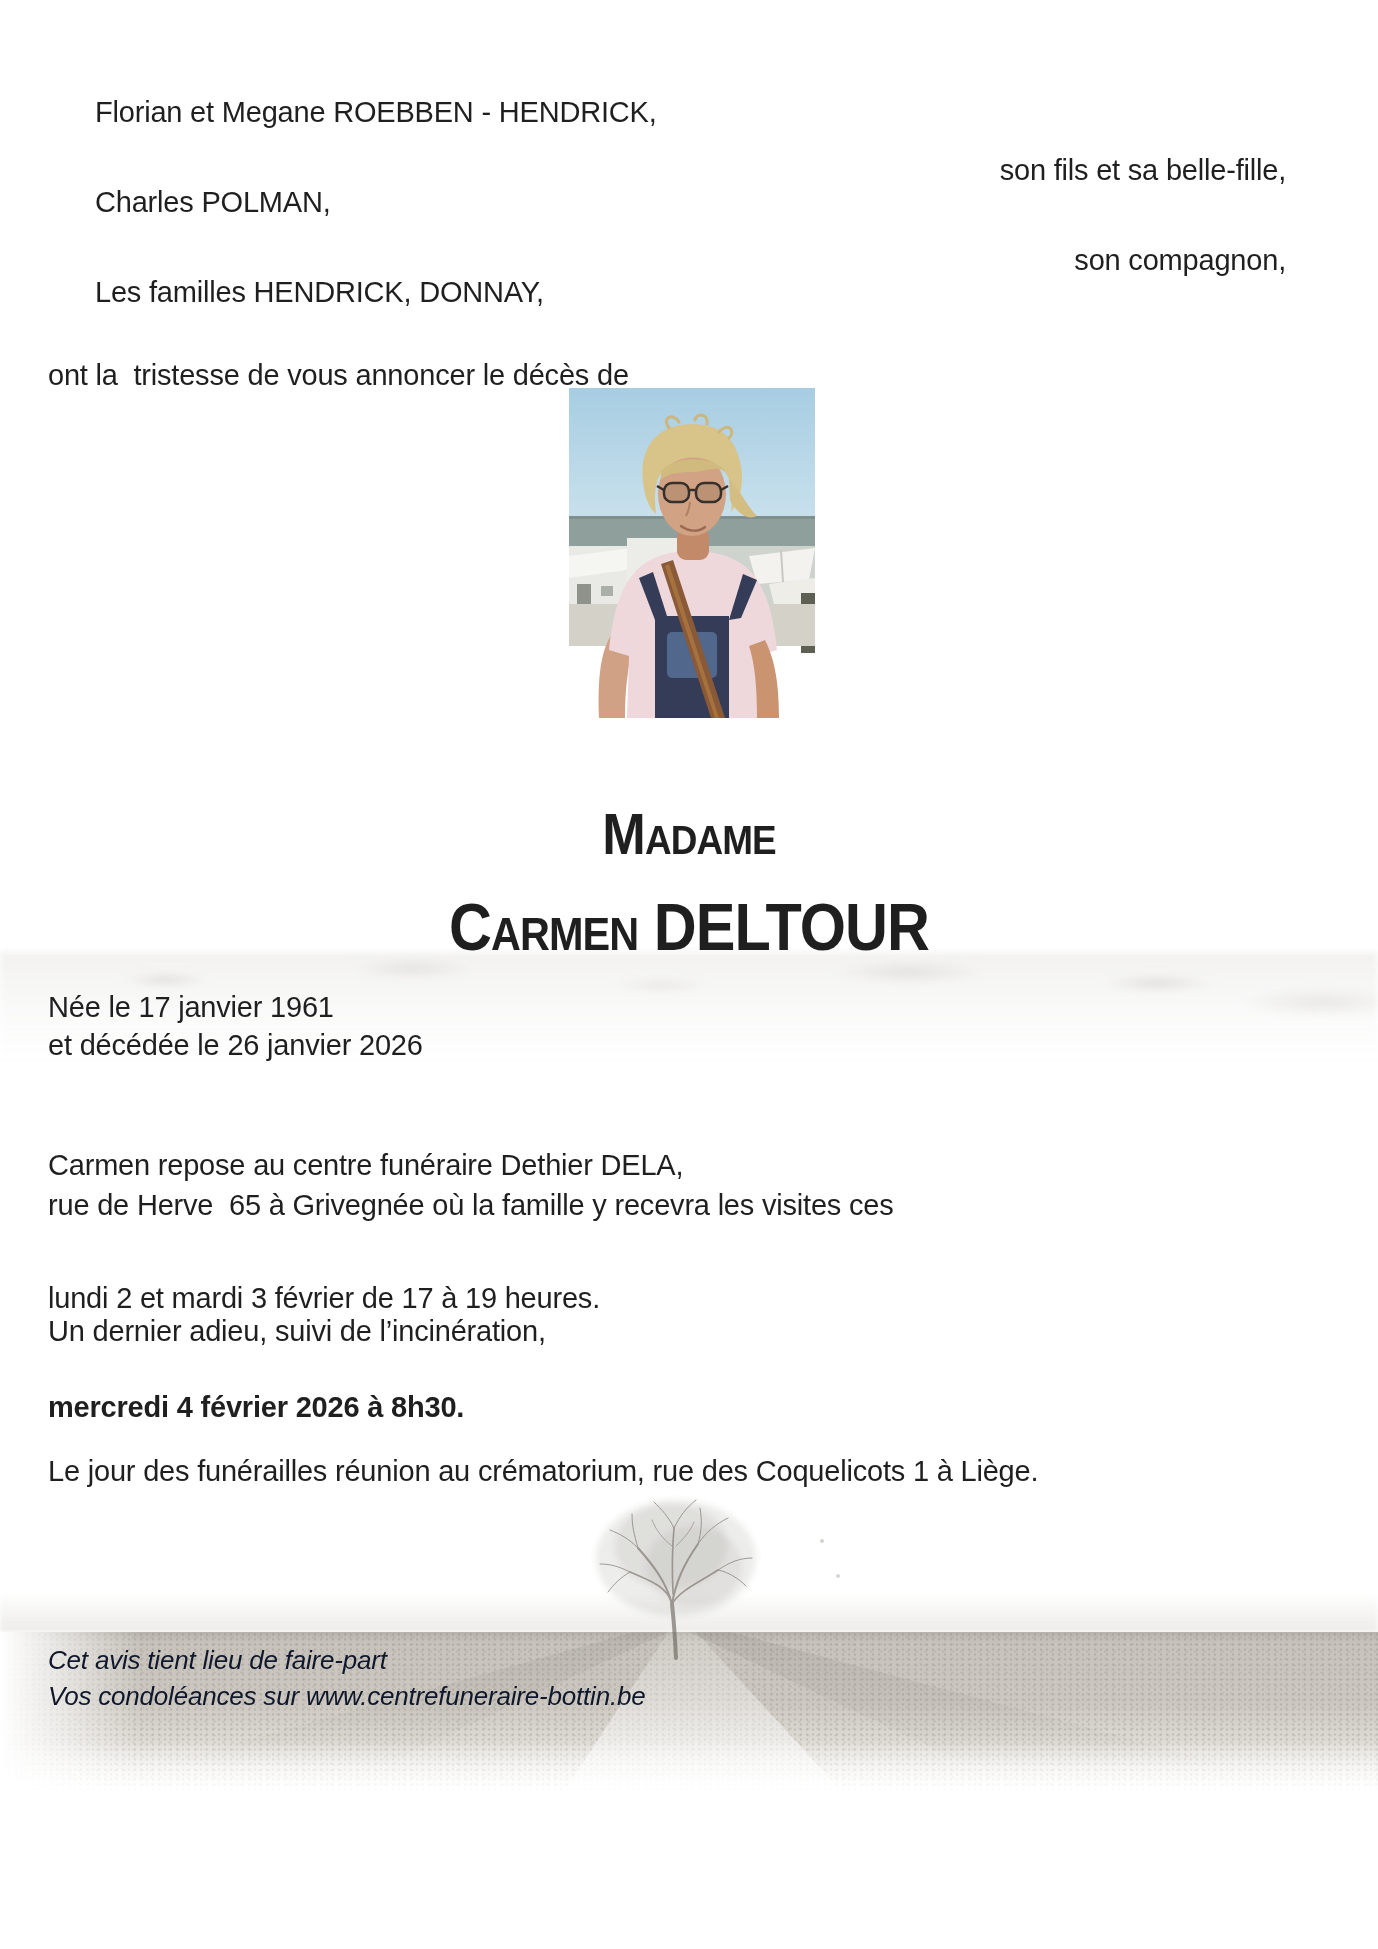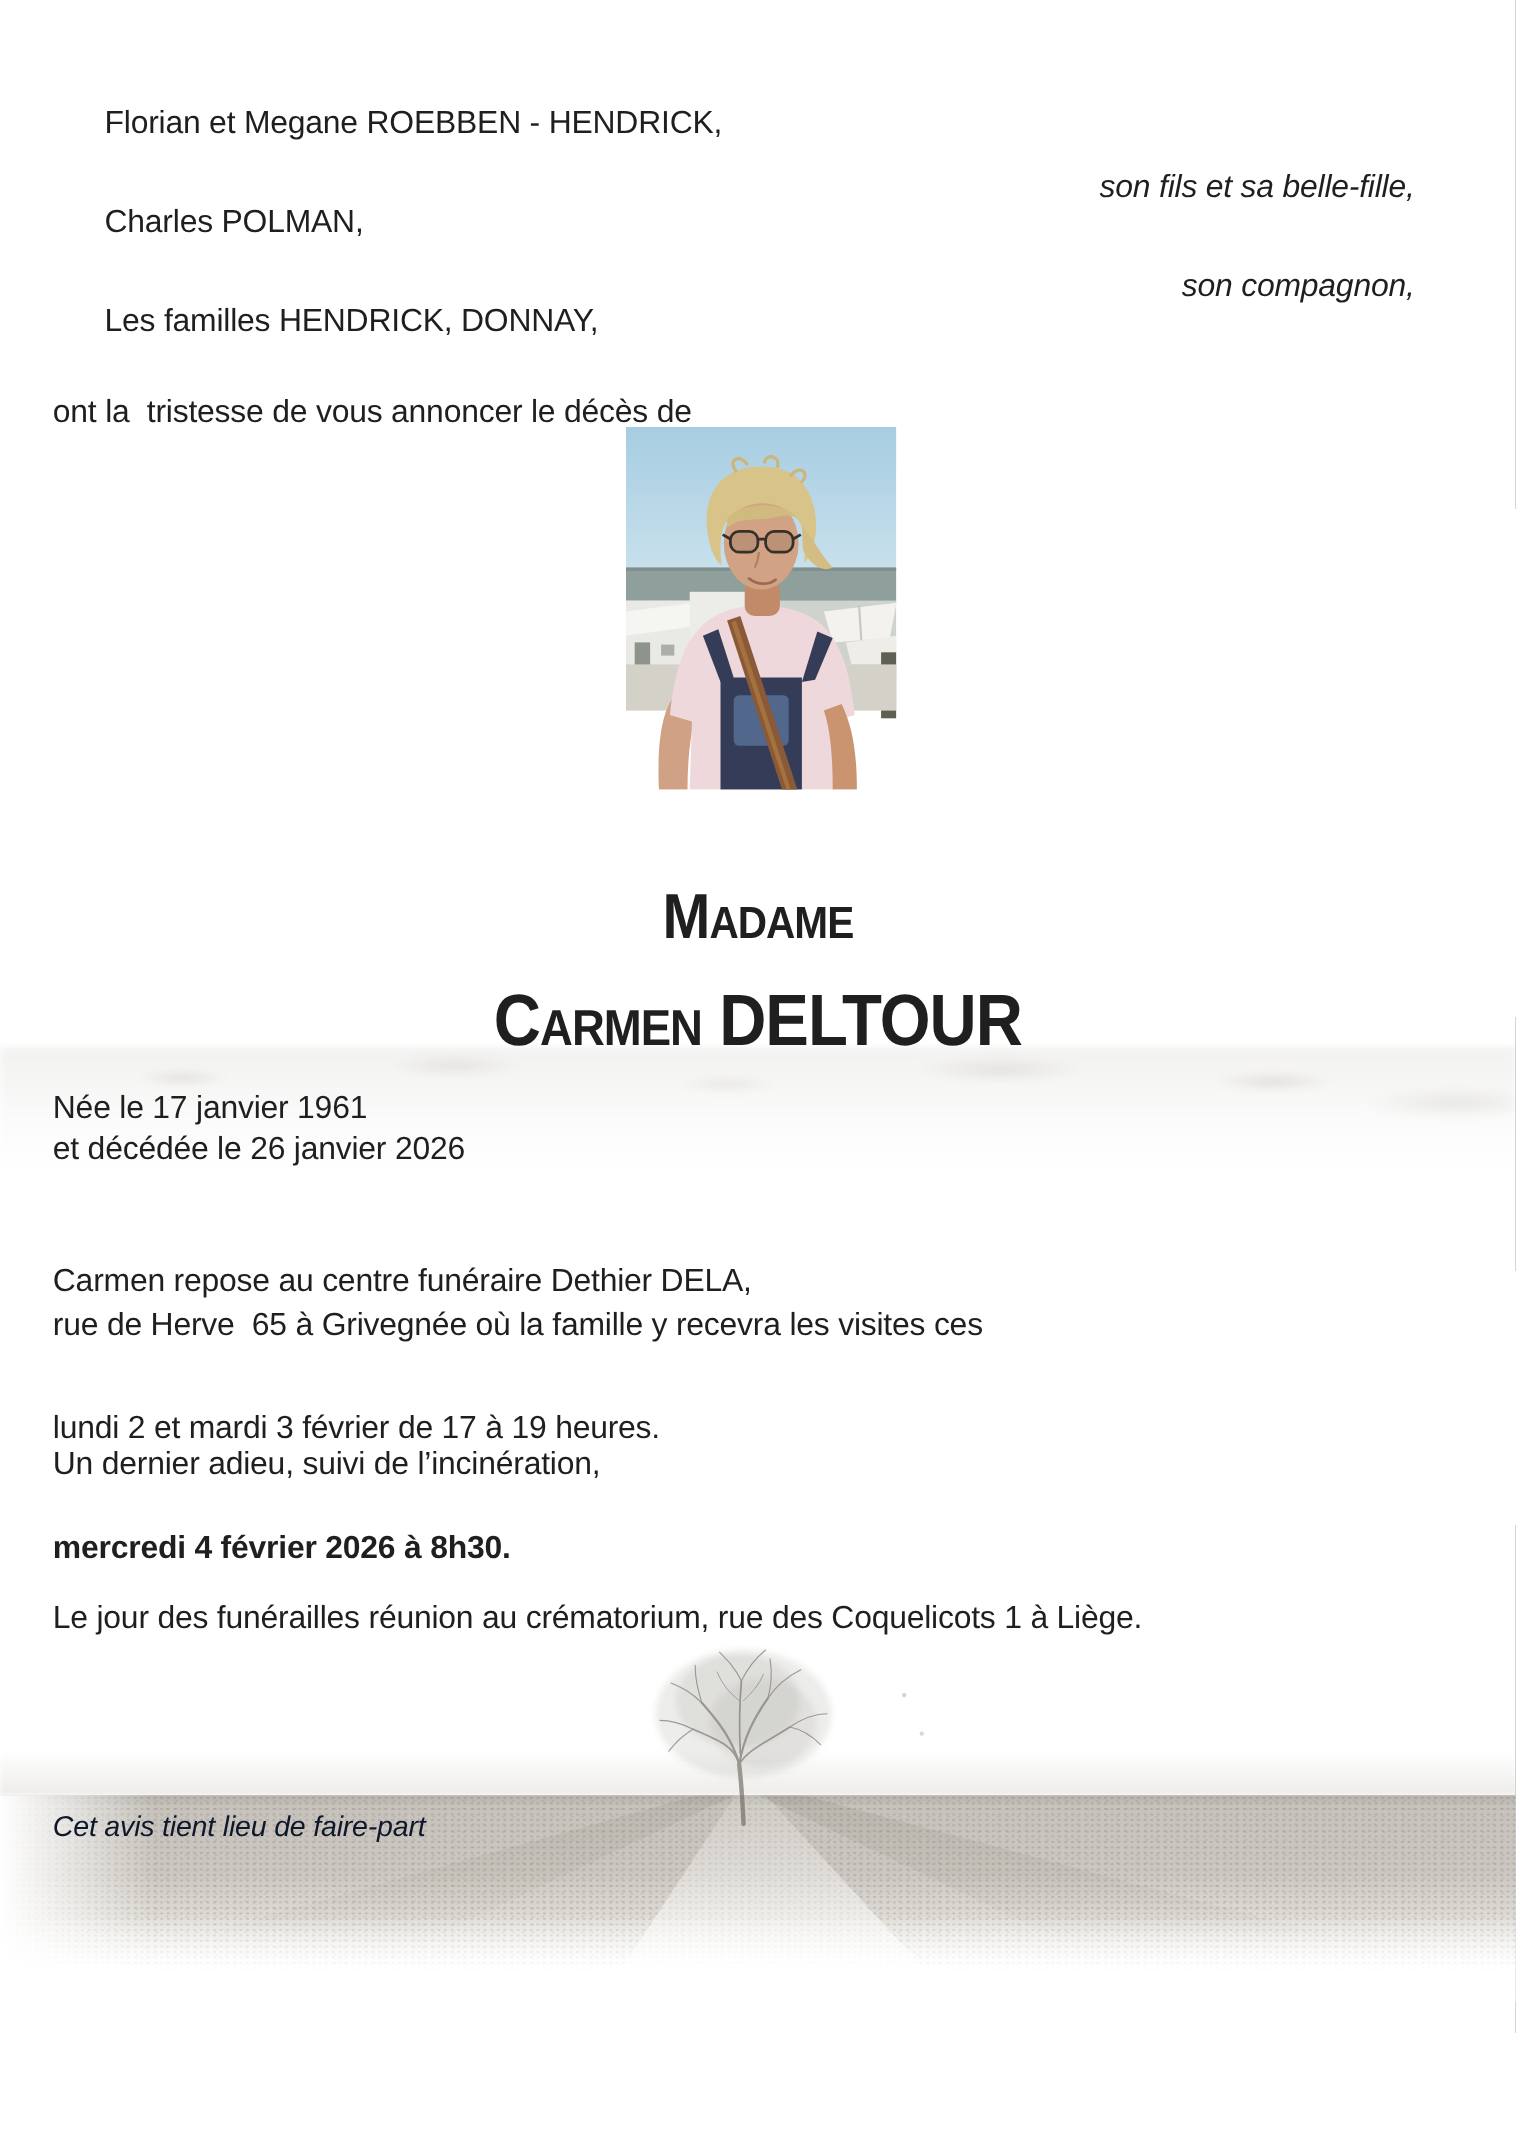--- a/index.html
+++ b/index.html
@@ -15,21 +15,21 @@
   .t{
     position:absolute;
     left:95px;right:92px;
     font-size:29px;
     line-height:1.15;
     letter-spacing:-0.2px;
     white-space:pre-wrap;
     z-index:5;
   }
   .t.left{text-align:left;margin-top:16px;}
-  .t.right{text-align:right;font-style:italic;}
+  .t.right{text-align:right;}
   .t.center{text-align:left;left:0;right:0;margin-left:48px;}
   .t.bold{font-weight:bold;}
   .t.italic{font-style:italic;font-size:26px;color:#0f172a;}
 
   .title{
     position:absolute;left:0;right:0;
     text-align:center;
     font-variant:small-caps;
     line-height:1;
     letter-spacing:-1px;
@@ -223,14 +223,15 @@
         <path d="M96 60 C86 52 80 44 76 34" stroke-width="0.8"></path>
         <path d="M100 60 C108 52 114 46 118 36" stroke-width="0.8"></path>
       </g>
       <circle cx="246" cy="55" r="2" fill="#8a857c" opacity="0.45"></circle>
       <circle cx="262" cy="90" r="2" fill="#8a857c" opacity="0.4"></circle>
     </svg>
   </div>
   <div class="wm-fade-bottom"></div>
 
   <p class="t center italic" style="top:1620px">Cet avis tient lieu de faire-part</p>
+  <p class="t center italic" style="top:1656px">Vos condoléances sur www.centrefuneraire-bottin.be</p>
 
 </div>
 
 </body></html>

